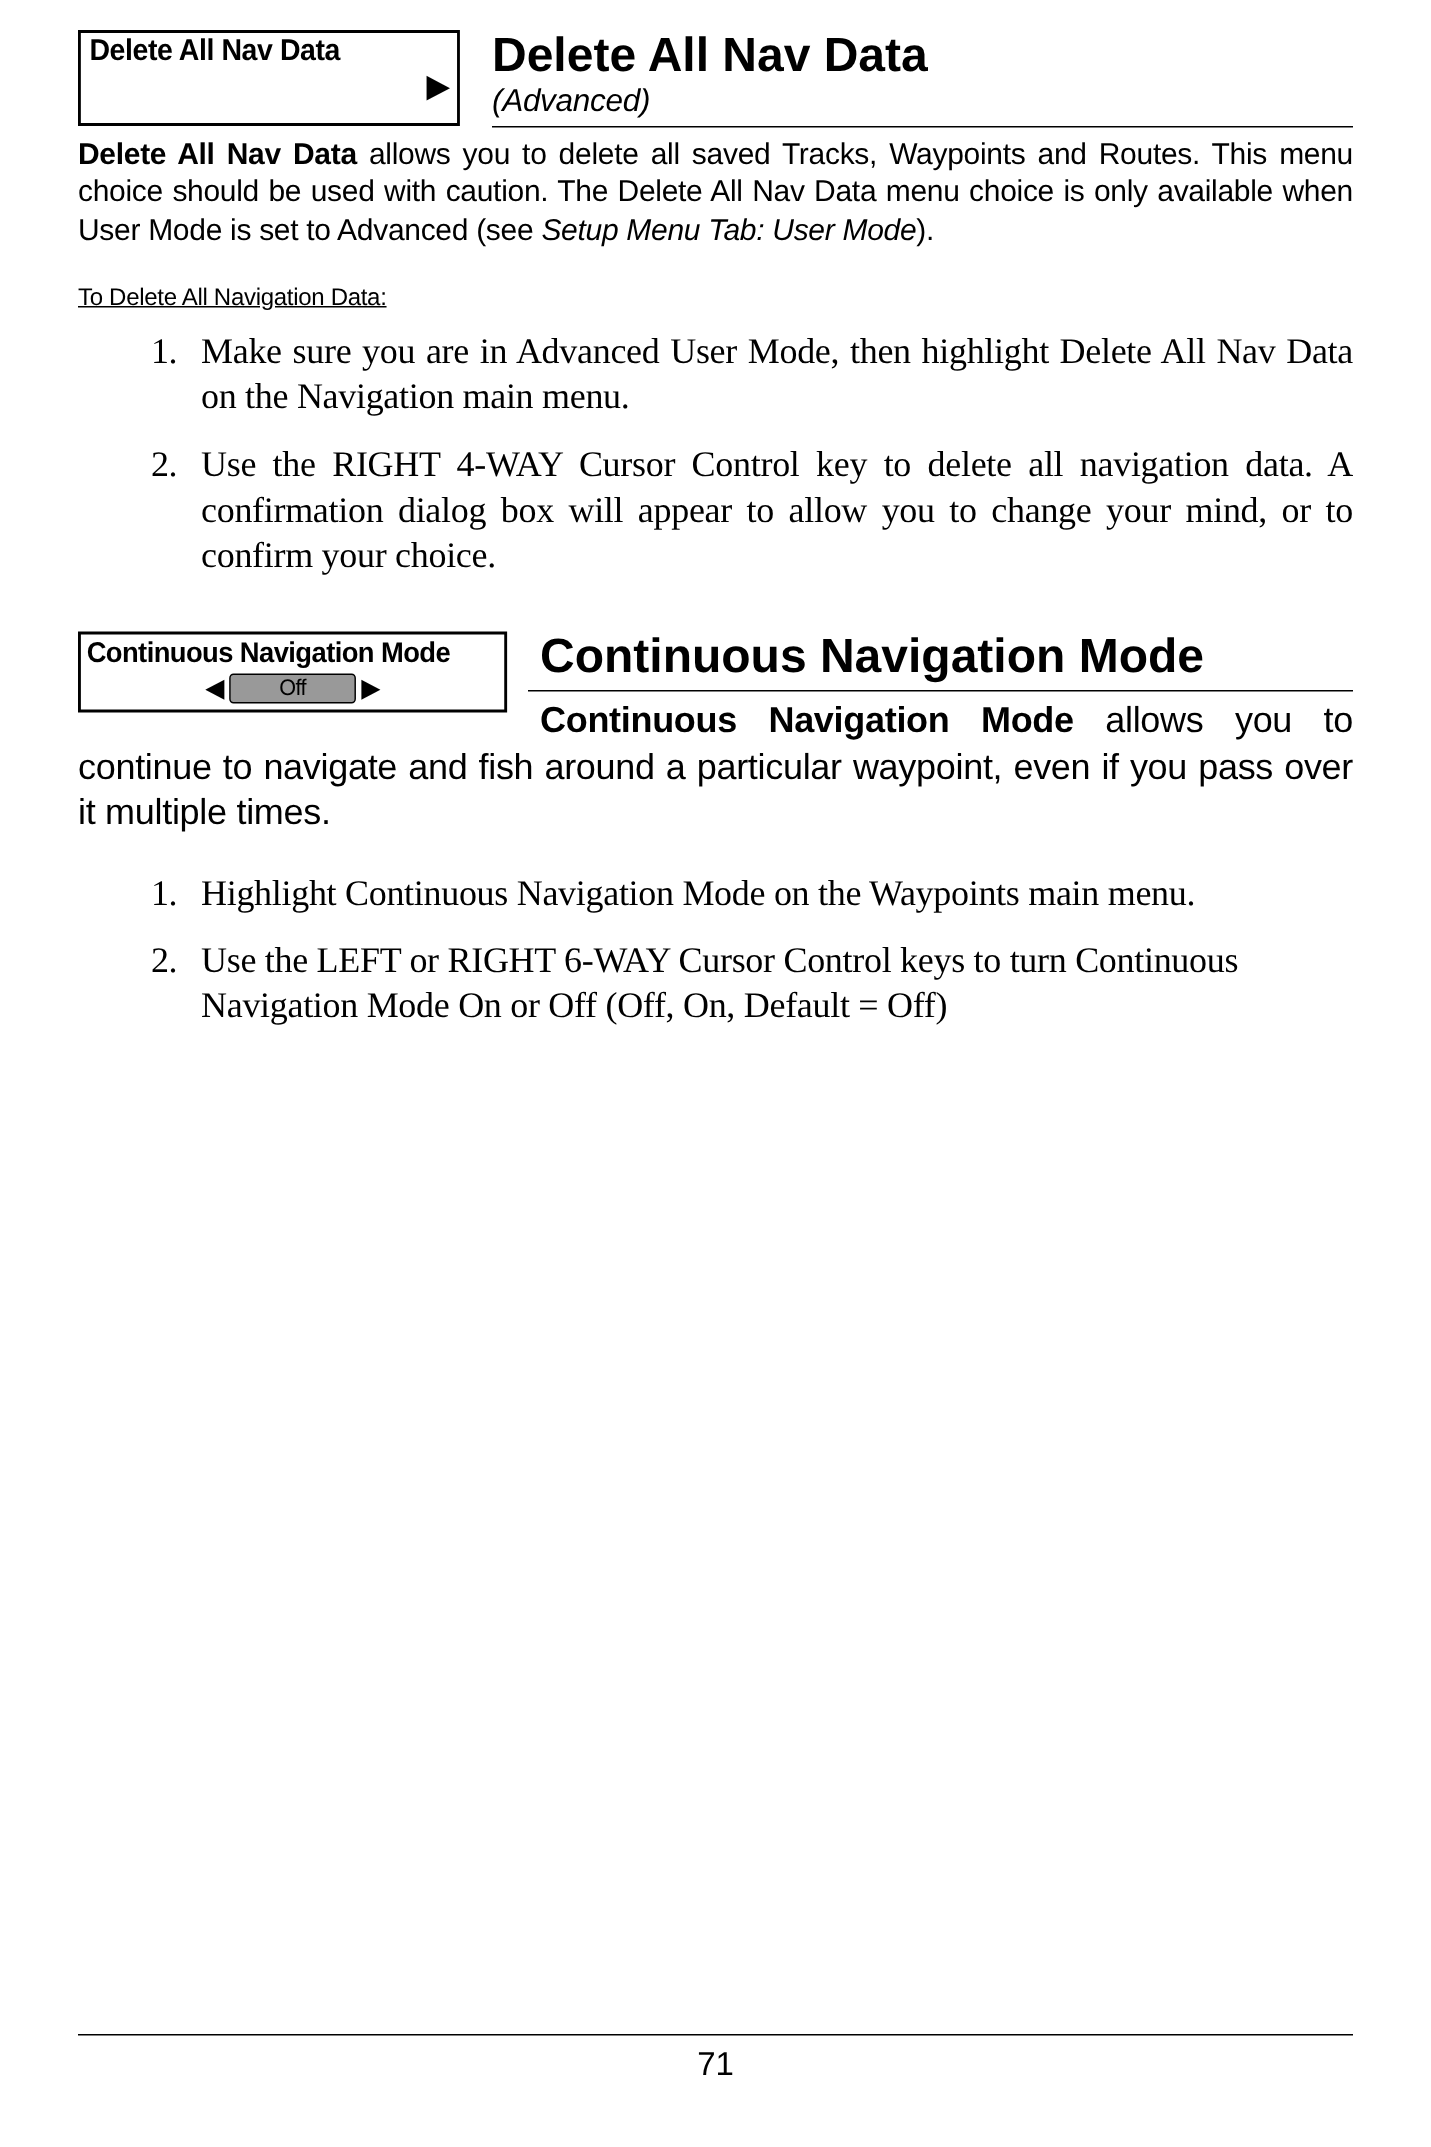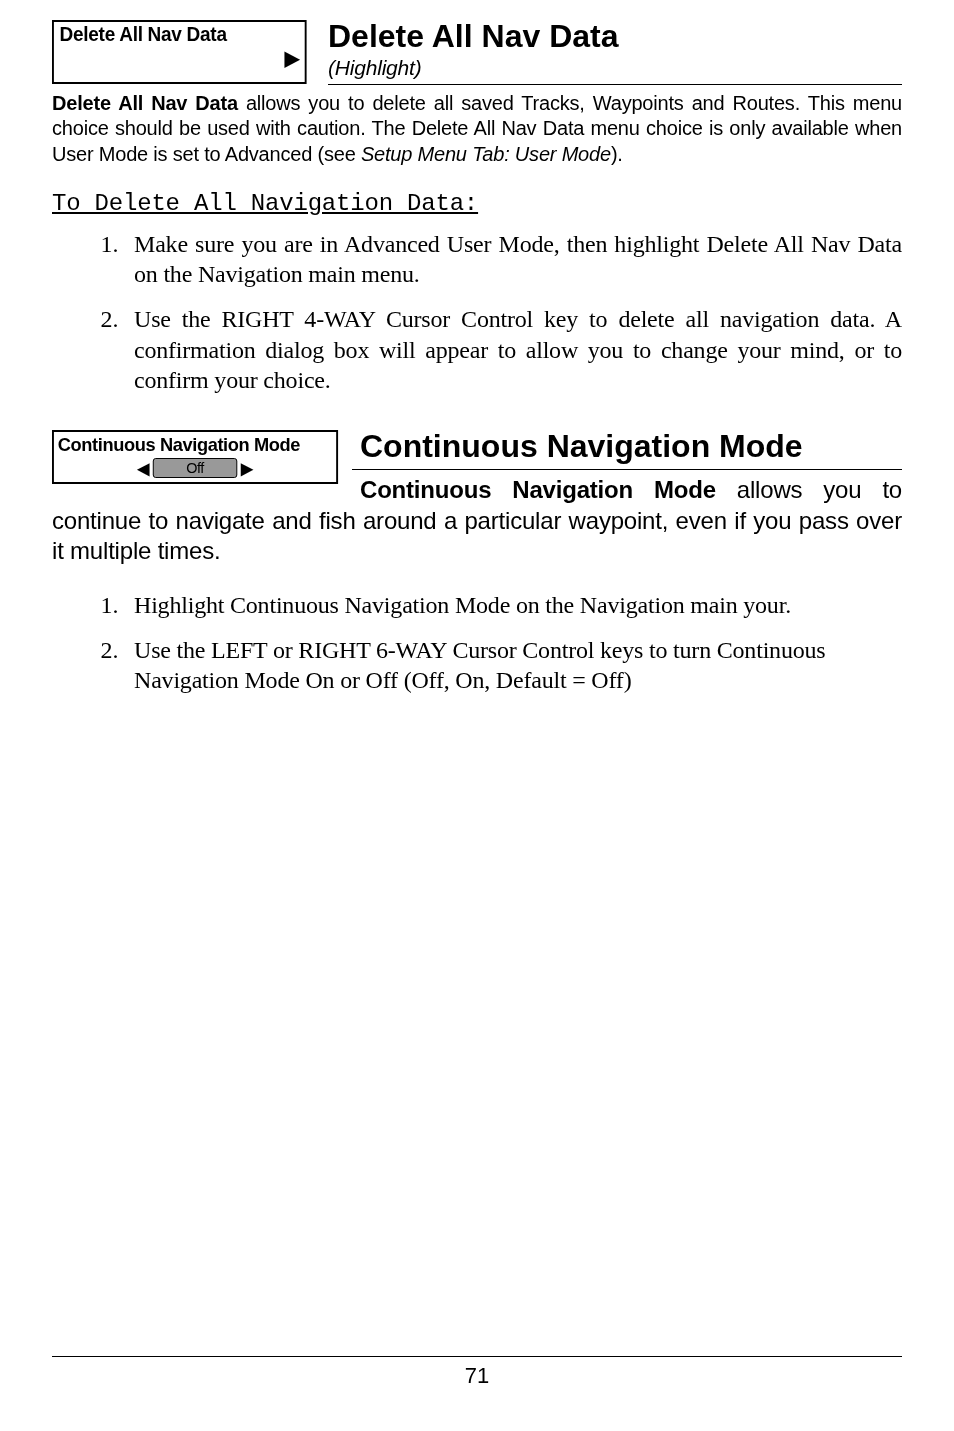--- a/index.html
+++ b/index.html
@@ -69,26 +69,26 @@
     font-size: 20px;
     line-height: 1.28;
     text-align: justify;
     font-family: "Helvetica Neue Condensed", "Arial Narrow", Arial, sans-serif;
     font-stretch: condensed;
     margin-top: 6px;
   }
   .body-text .bold { font-weight: 700; }
   .body-text .italic { font-style: italic; }
   .subhead {
-    font-size: 24px;
+    font-size: 16px;
     font-weight: 400;
     text-decoration: underline;
     margin-top: 22px;
     margin-bottom: 12px;
-    font-family: Liberation Mono, monospace;
+    font-family: Liberation Sans, sans-serif;
     font-stretch: condensed;
   }
   ol.steps {
     font-size: 24px;
     line-height: 1.28;
     font-family: Liberation Serif, serif;
     font-stretch: condensed;
     padding-left: 72px;
     margin: 0;
   }
@@ -185,21 +185,21 @@
 </head>
 <body>
 
 <div class="section1-header">
   <div class="menu-box-1">
     <span>Delete All Nav Data</span>
     <span class="arrow">▶</span>
   </div>
   <div class="section-title-block">
     <h1 class="big-title">Delete All Nav Data</h1>
-    <span class="subtitle cond">(Highlight)</span>
+    <span class="subtitle cond">(Advanced)</span>
     <div class="subtitle-line"></div>
   </div>
 </div>
 
 <p class="body-text cond">
   <span class="bold">Delete All Nav Data</span><span> allows you to delete all saved Tracks, Waypoints and Routes. This menu choice should be used with caution. The Delete All Nav Data menu choice is only available when User Mode is set to Advanced (see </span><span class="italic">Setup Menu Tab: User Mode</span><span>).</span>
 </p>
 
 <div class="subhead cond">To Delete All Navigation Data:</div>
 
@@ -221,21 +221,21 @@
     <h1 class="big-title-2">Continuous Navigation Mode</h1>
     <div class="title2-line"></div>
     <p class="body2 cond">
       <span class="bold">Continuous Navigation Mode</span><span> allows you to continue to navigate and fish around a particular waypoint, even if you pass over it multiple times.</span>
     </p>
     <div class="clear"></div>
   </div>
 
 
   <ol class="steps cond">
-    <li style="text-align:left;">Highlight Continuous Navigation Mode on the Navigation main your.</li>
+    <li style="text-align:left;">Highlight Continuous Navigation Mode on the Waypoints main menu.</li>
     <li style="text-align:left;">Use the LEFT or RIGHT 6-WAY Cursor Control keys to turn Continuous Navigation Mode On or Off (Off, On, Default = Off)</li>
   </ol>
 </div>
 
 <div class="footer">
   <div class="footer-line"></div>
   <span>71</span>
 </div>
 
 </body></html>

